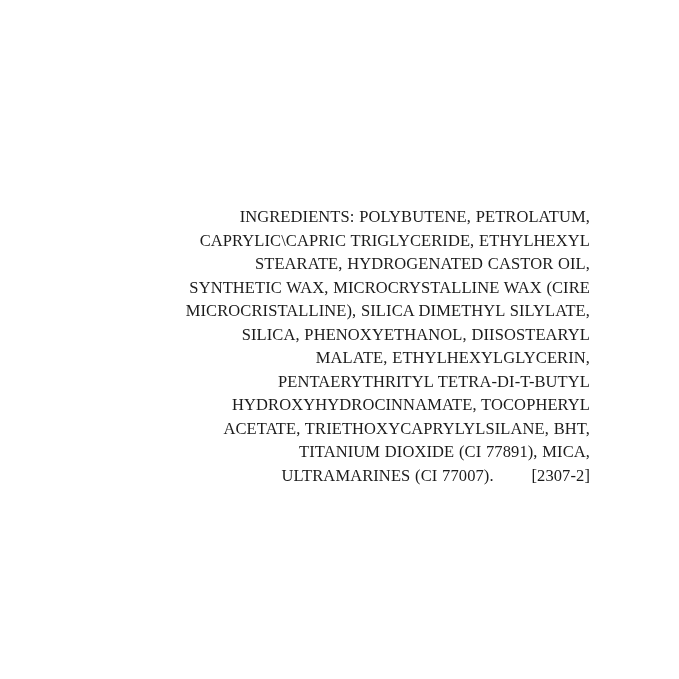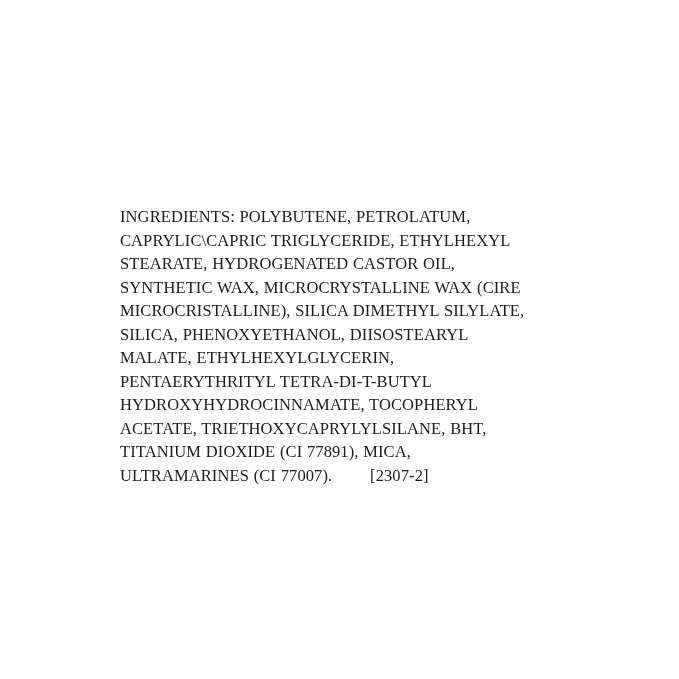--- a/index.html
+++ b/index.html
@@ -18,20 +18,21 @@
     position: relative;
     width: 679px;
     height: 679px;
     background: #ffffff;
   }
   .ingredients-block {
     position: absolute;
     left: 120px;
     top: 205px;
     width: 470px;
+    text-align: right;
   }
   .ingredients-text {
     font-family: "Liberation Serif", serif;
     font-size: 16.5px;
     line-height: 23.5px;
     letter-spacing: 0.1px;
     color: #1b1b1b;
     white-space: pre-wrap;
     word-spacing: 0.5px;
   }

